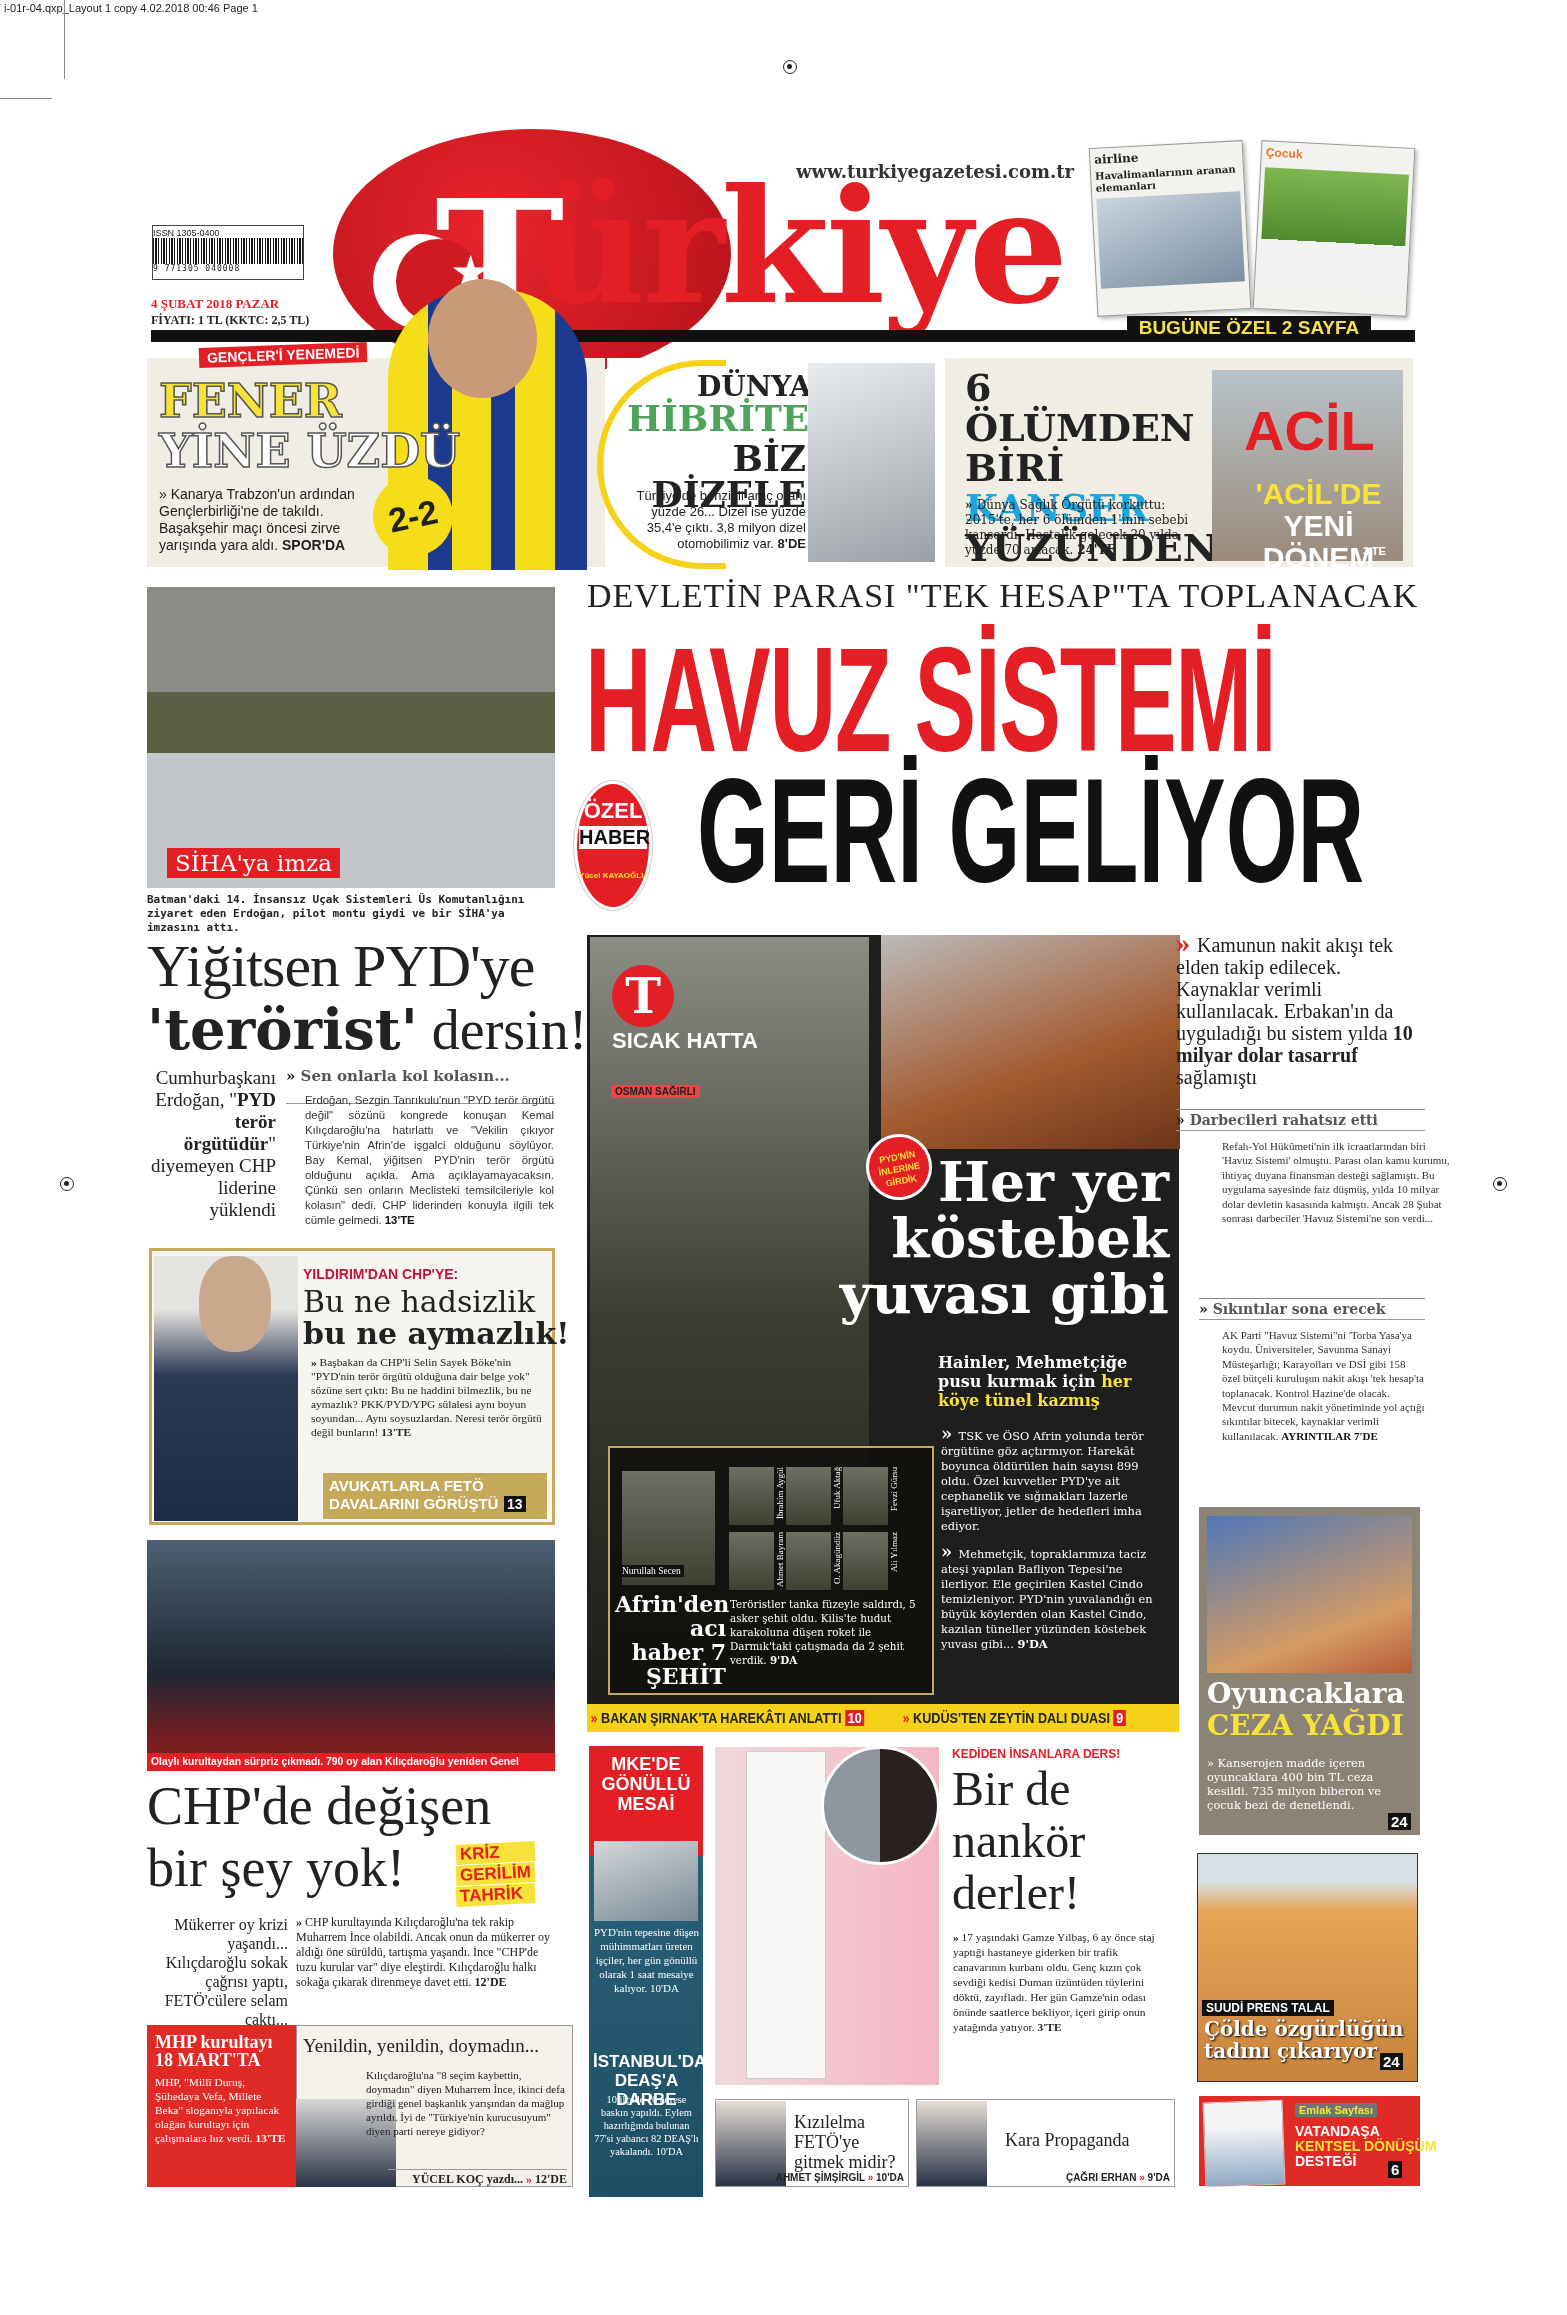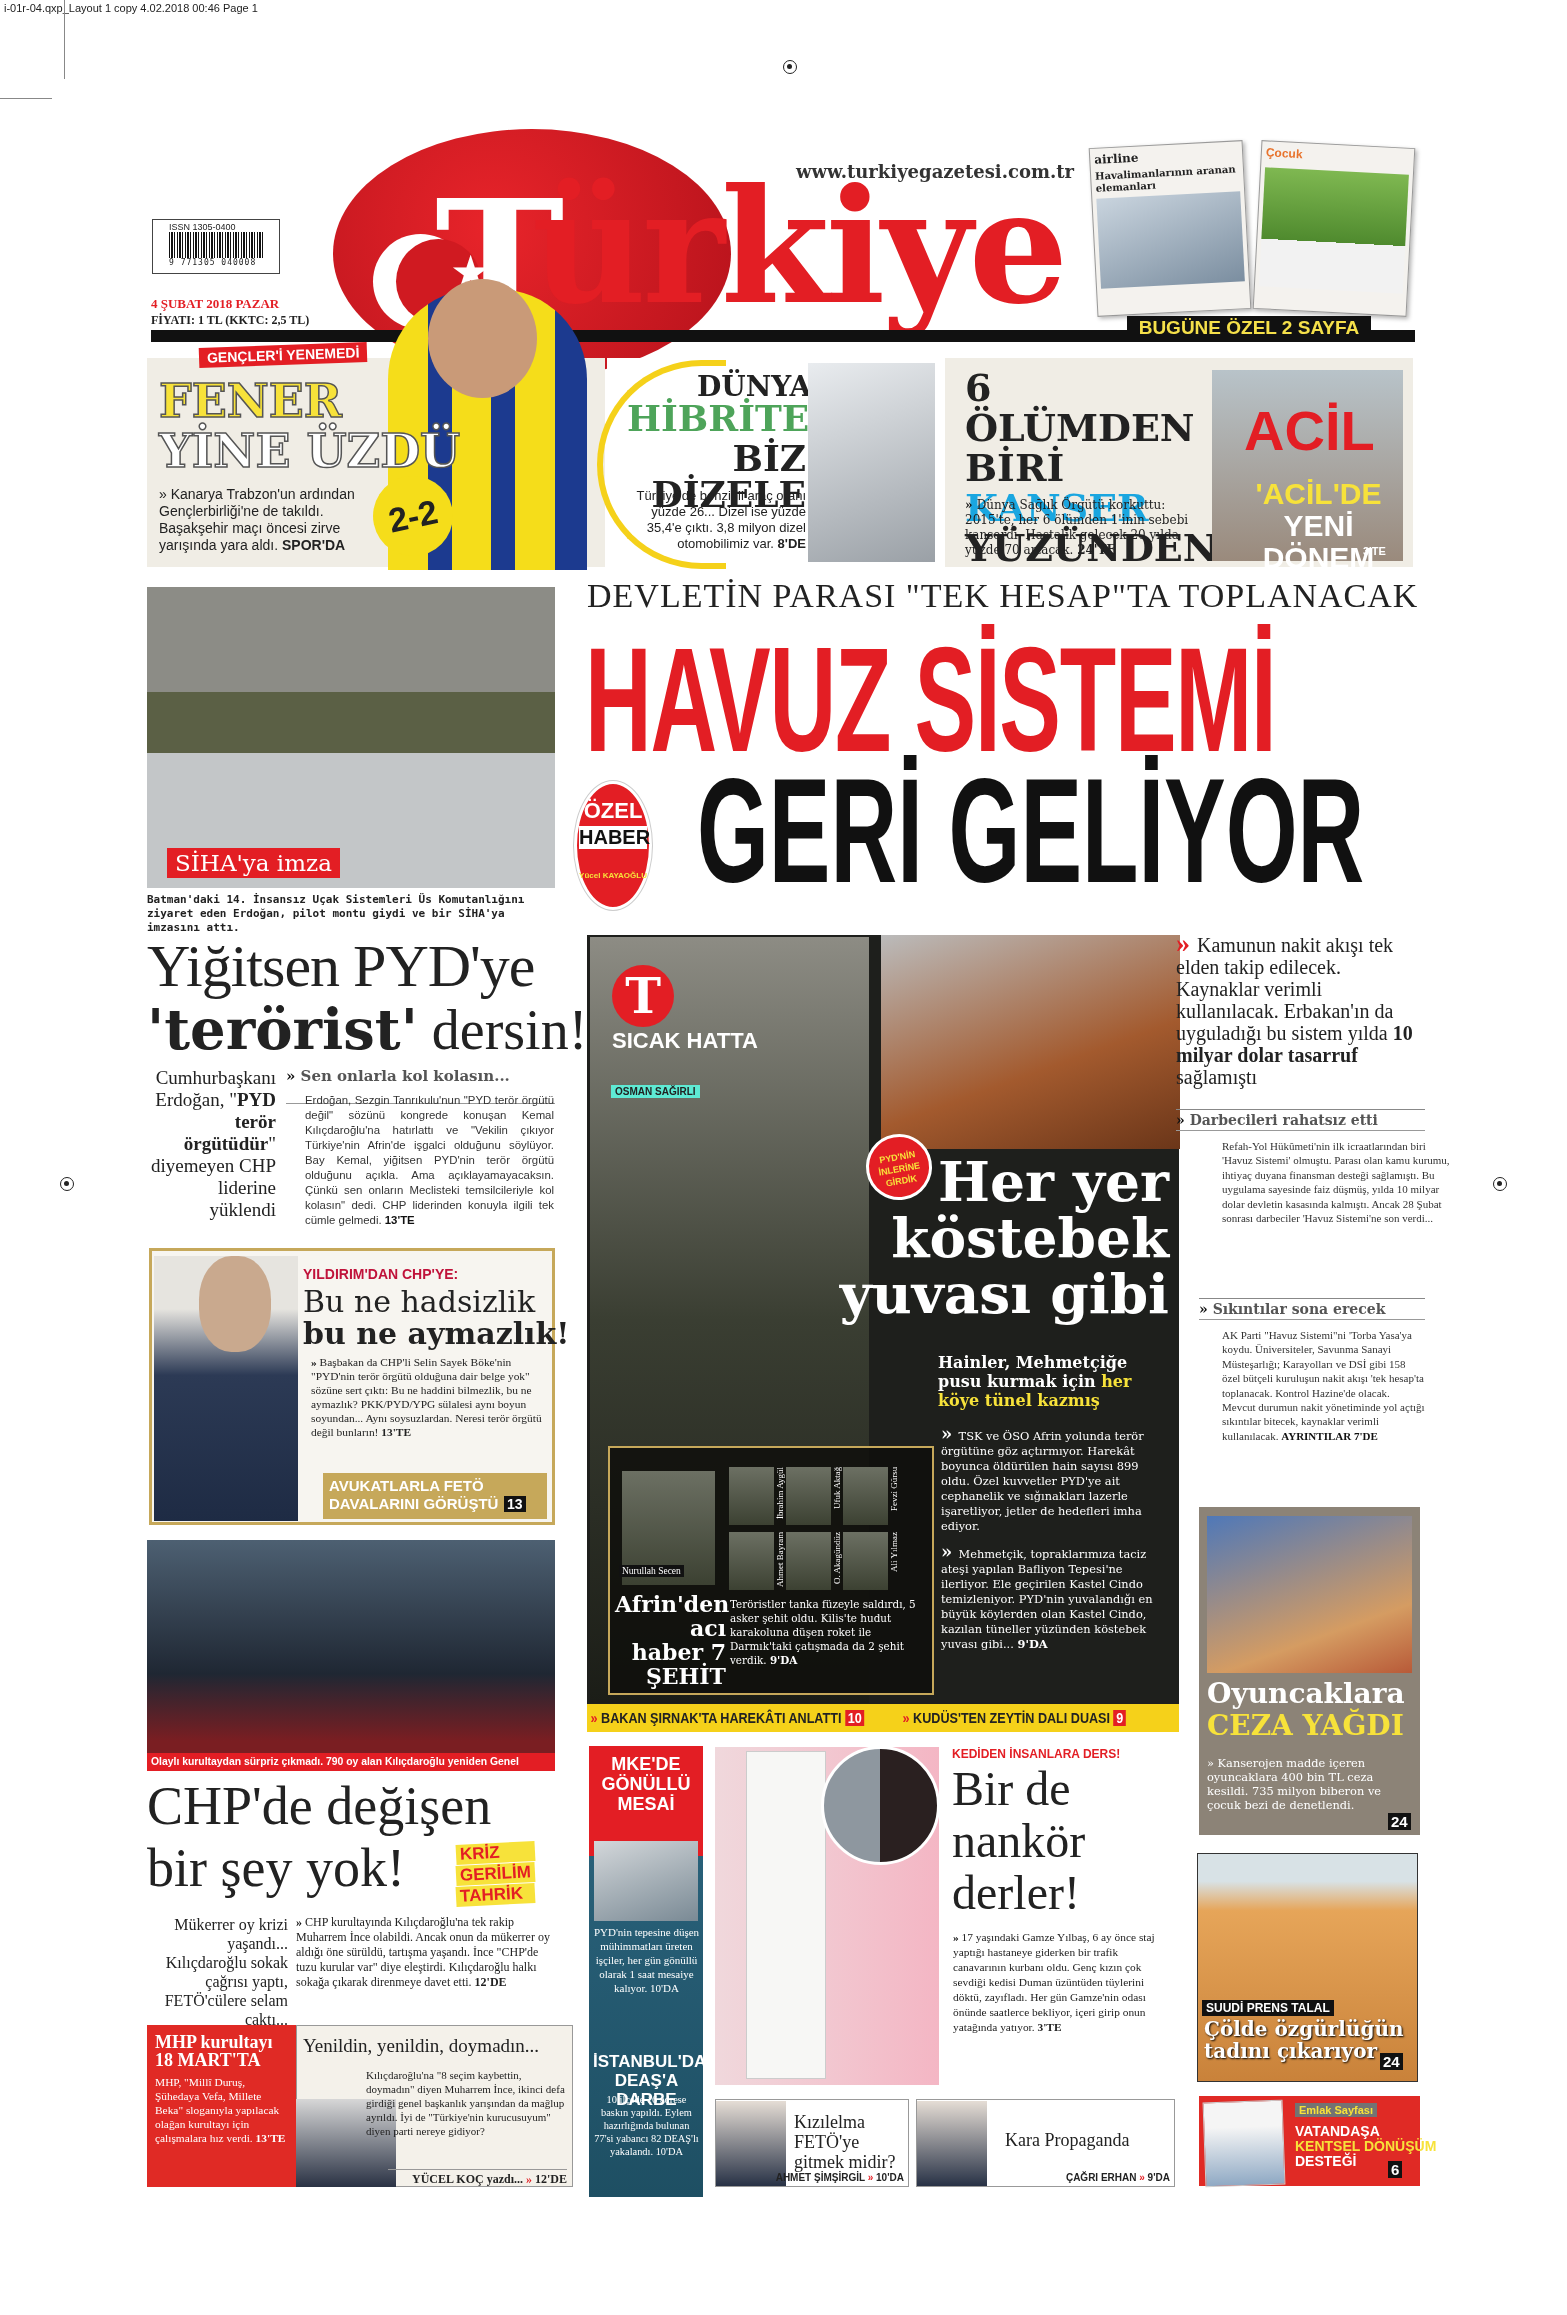--- a/index.html
+++ b/index.html
@@ -8,21 +8,21 @@
 .rq{color:#e31e24;font-weight:bold}
 .bq{color:#111;font-weight:bold}
 .ph{background:linear-gradient(135deg,#8a8f94,#4f5357)}
 
 #slug{left:4px;top:2px;font:11px "Liberation Sans",sans-serif;color:#222}
 .cropv{position:absolute;width:1px;background:#888}
 .croph{position:absolute;height:1px;background:#888}
 .regmark{position:absolute;width:14px;height:14px;border:1.5px solid #222;border-radius:50%}
 .regmark:after{content:"";position:absolute;left:3px;top:3px;width:5px;height:5px;background:#222;border-radius:50%}
 
-#barcode{left:152px;top:219px;width:128px;height:55px;border:1px solid #444;padding:2px 16px}
+#barcode{left:152px;top:225px;width:152px;height:55px;border:1px solid #444;padding:2px 0}
 #barcode .issn{font:9px "Liberation Sans",sans-serif}
 #barcode .bars{height:26px;background:repeating-linear-gradient(90deg,#111 0 1px,#fff 1px 2px,#111 2px 4px,#fff 4px 5px,#111 5px 6px,#fff 6px 8px)}
 #barcode .num{font:8px "DejaVu Sans Mono",monospace;letter-spacing:1px}
 #date{left:151px;top:296px;font:bold 13px "Liberation Serif",serif;color:#e31e24}
 #price{left:151px;top:313px;font:bold 12px "Liberation Serif",serif}
 #logo-circle{left:333px;top:129px;width:398px;height:249px;border-radius:50%;background:radial-gradient(circle at 40% 40%,#e8242a,#b5121b)}
 #crescent{left:373px;top:234px;width:95px;height:95px;border-radius:50%;background:#fff}
 #crescent-cut{left:396px;top:239px;width:85px;height:85px;border-radius:50%;background:#d01a21}
 #star{left:450px;top:249px;font-size:46px;color:#fff;line-height:1}
 #logo-T{left:435px;top:177px;font:bold 174px "DejaVu Serif",serif;color:#fff;line-height:1}
@@ -98,21 +98,21 @@
 #geri{left:697px;top:756px;font:bold 149px "Liberation Sans",sans-serif;color:#111;line-height:149px;transform:scaleX(.62);transform-origin:left;white-space:nowrap}
 #ozel{left:574px;top:781px;width:78px;height:129px;border-radius:50%;background:#e31e24;border:3px solid #fff;box-shadow:0 0 0 1px #ccc;text-align:center;color:#fff}
 #ozel .o1{font:bold 22px "Liberation Sans",sans-serif;margin-top:14px}
 #ozel .o2{font:bold 20px "Liberation Sans",sans-serif;color:#111;background:#fff;margin:2px 2px}
 #ozel .o3{font:bold 8px "Liberation Sans",sans-serif;color:#f7e23a;margin-top:22px}
 #story{left:587px;top:935px;width:592px;height:796px;background:#1e1f1c}
 #tunnel{left:590px;top:937px;width:279px;height:766px;background:linear-gradient(180deg,#8d8c84,#3a3e32 50%,#1b1d17)}
 #digger{left:881px;top:935px;width:299px;height:214px;background:linear-gradient(160deg,#bbb,#a35a2e 60%,#6b3619)}
 #T-badge{left:612px;top:965px;width:62px;height:62px;border-radius:50%;background:#e31e24;color:#fff;font:bold 48px "DejaVu Serif",serif;text-align:center;line-height:62px}
 #sicak{left:612px;top:1030px;font:bold 22px "Liberation Sans",sans-serif;color:#fff;line-height:22px}
-#osman{left:611px;top:1085px;background:#5eead4;font:bold 10px "Liberation Sans",sans-serif;padding:1px 4px}
+#osman{left:611px;top:1085px;background:#ef4444;font:bold 10px "Liberation Sans",sans-serif;padding:1px 4px}
 #pyd-badge{left:866px;top:1134px;width:66px;height:66px;border-radius:50%;background:#e31e24;border:3px solid #fff;color:#f7e23a;font:bold 9px "Liberation Sans",sans-serif;text-align:center;padding-top:14px;line-height:12px;transform:rotate(-10deg)}
 #her-yer{left:836px;top:1154px;width:333px;text-align:right;font:bold 55px "DejaVu Serif",serif;color:#fff;line-height:56px}
 #hain{left:938px;top:1353px;width:229px;font:bold 16px "DejaVu Serif",serif;color:#f7e23a;line-height:19px}
 #hain .w{color:#fff}
 #story-b1{left:941px;top:1426px;width:227px;font:11.4px "DejaVu Serif",serif;color:#fff;line-height:15px}
 #story-b2{left:941px;top:1544px;width:227px;font:11.4px "DejaVu Serif",serif;color:#fff;line-height:15px}
 #sehit{left:608px;top:1446px;width:326px;height:249px;border:2px solid #c6a85a;background:rgba(15,15,12,.85)}
 .sp{position:absolute;background:linear-gradient(180deg,#6c7063,#3c4132)}
 .sp span{position:absolute;right:-11px;top:0;writing-mode:vertical-rl;transform:rotate(180deg);font:9px "Liberation Serif",serif;color:#fff;height:100%;text-align:right}
 #sehit-main-cap{left:619px;top:1565px;background:#111;color:#fff;font:9.5px "Liberation Serif",serif;padding:1px 3px}

